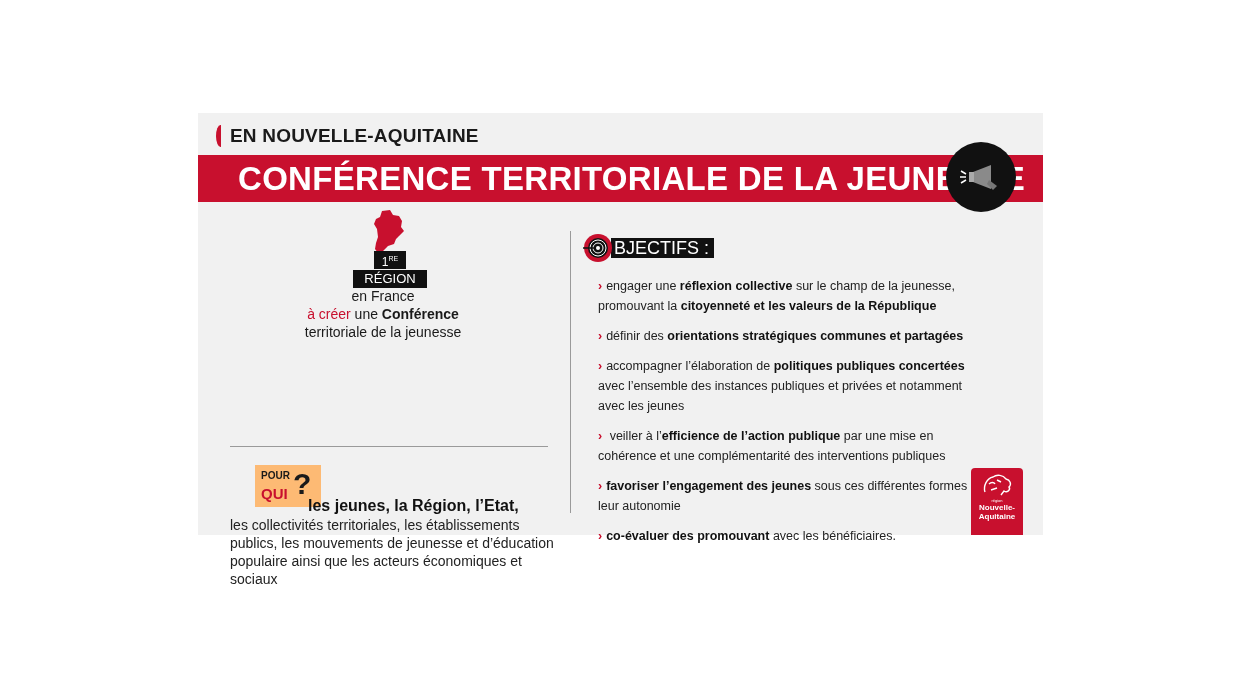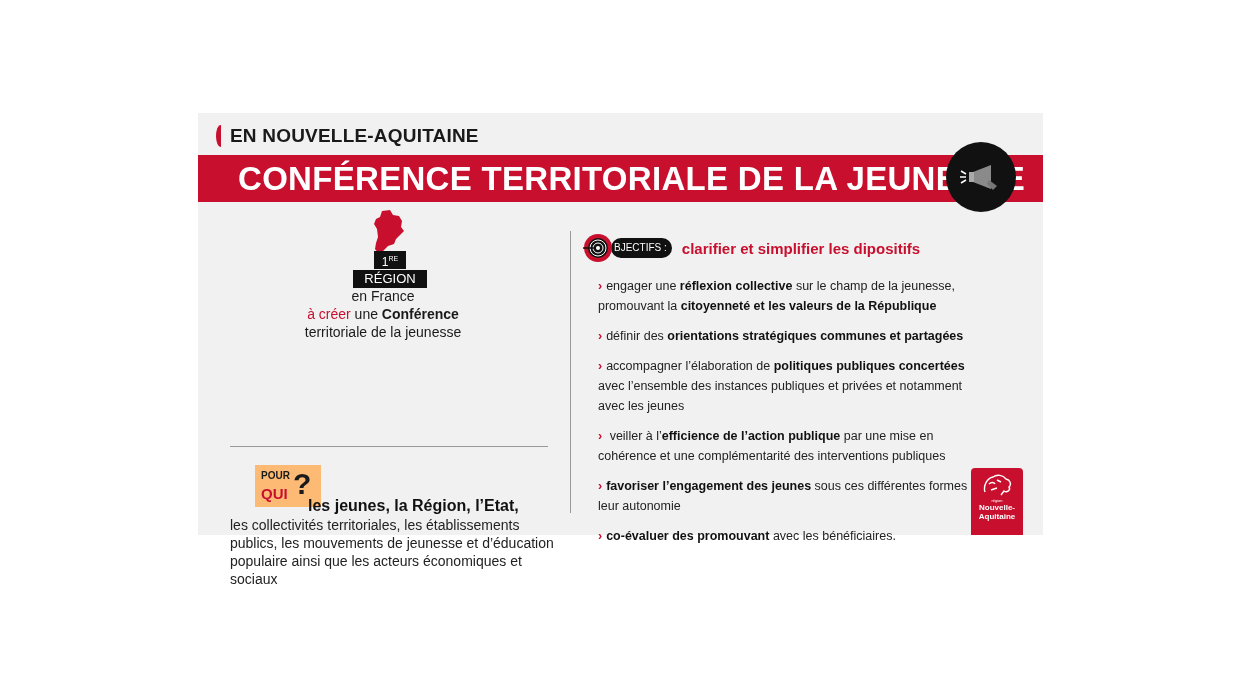--- a/index.html
+++ b/index.html
@@ -64,21 +64,21 @@
   }
   .whotext .lead { display: block; padding-left: 78px; font-weight: bold; font-size: 16px; margin-bottom: 1px; color: #111; }
   .vsep {
     position: absolute; left: 372px; top: 118px; width: 1px; height: 282px; background: #9a9a9a;
   }
   .obj {
     position: absolute; left: 385px; top: 120px; display: flex; align-items: center;
   }
   .target { position: relative; width: 30px; height: 30px; }
   .obj .label {
-    background: #111; color: #fff; font-size: 10px; padding: 1px 5px 1px 3px; margin-left: -2px; line-height: 18px; border-radius: 10px;
+    background: #111; color: #fff; font-size: 18px; padding: 1px 5px 1px 3px; margin-left: -2px; line-height: 18px;
   }
   .obj .subtitle { color: #c8102e; font-weight: bold; font-size: 15px; margin-left: 10px; }
   .items { position: absolute; left: 400px; top: 163px; width: 390px; }
   .item { font-size: 12.5px; line-height: 20px; color: #222; margin-bottom: 10px; }
   .item .chev { color: #c8102e; font-weight: bold; margin-right: 4px; }
   .item b { color: #111; }
   .logo {
     position: absolute; left: 773px; top: 355px; width: 52px; height: 67px; background: #c8102e;
     border-radius: 4px 4px 0 0; color: #fff; text-align: center;
   }
@@ -147,21 +147,20 @@
       <svg width="30" height="30" viewBox="0 0 30 30">
         <circle cx="15" cy="15" r="14" fill="#c8102e"></circle>
         <circle cx="15" cy="15" r="10" fill="#111"></circle>
         <circle cx="15" cy="15" r="8" fill="none" stroke="#fff" stroke-width="1"></circle>
         <circle cx="15" cy="15" r="5" fill="none" stroke="#fff" stroke-width="1"></circle>
         <circle cx="15" cy="15" r="2" fill="#fff"></circle>
         <line x1="0" y1="15" x2="13" y2="15" stroke="#111" stroke-width="1.5"></line>
       </svg>
     </div>
     <span class="label">BJECTIFS :</span>
-    <span class="subtitle">clarifier et simplifier les dipositifs</span>
   </div>
 
   <div class="items">
     <div class="item">
       <span class="chev">›</span><span>engager une </span><b>réflexion collective</b><span> sur le champ de la jeunesse, promouvant la </span><b>citoyenneté et les valeurs de la République</b>
     </div>
     <div class="item">
       <span class="chev">›</span><span>définir des </span><b>orientations stratégiques communes et partagées</b>
     </div>
     <div class="item">

